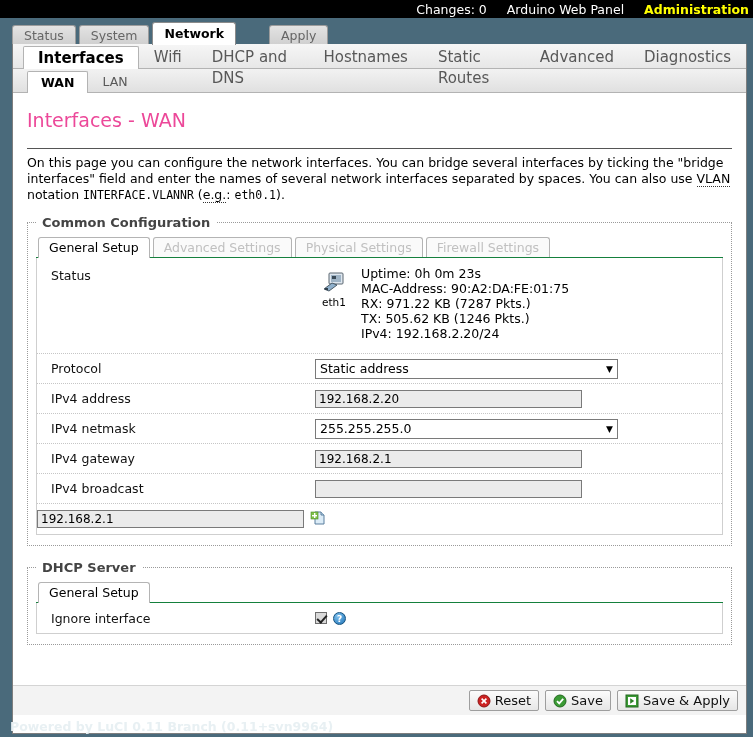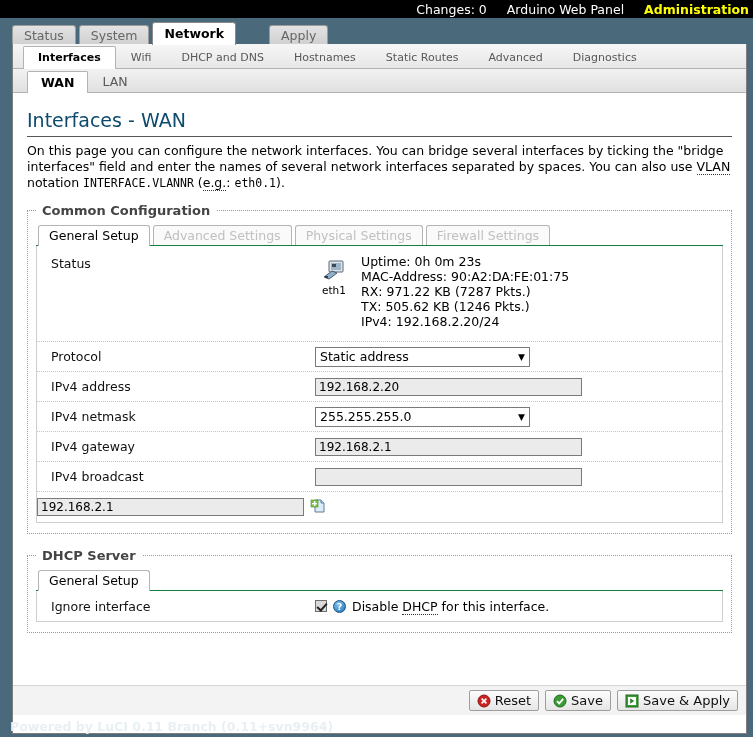--- a/index.html
+++ b/index.html
@@ -78,21 +78,21 @@
     border-bottom: 1px solid #b3b3b3;
     display: flex;
     align-items: flex-end;
     padding-left: 10px;
     gap: 0px;
   }
   #subnav1 .stab {
     padding: 0 14px;
     height: 22px;
     line-height: 21px;
-    font-size: 11px;
+    font-size: 15px;
     color: #585858;
     cursor: pointer;
     border: 1px solid transparent;
     border-bottom: none;
   }
   #subnav1 .stab.active {
     background: #fff;
     color: #000;
     font-weight: bold;
     border-color: #b3b3b3;
@@ -131,23 +131,23 @@
     line-height: 21px;
     border-radius: 2px 2px 0 0;
   }
 
   #content { padding: 10px 14px 0 14px; }
 
   h2.page-title {
     font-size: 19px;
     font-weight: normal;
     margin: 6px 0 6px 0;
-    padding-bottom: 5px;
+    padding-bottom: 17px;
     border-bottom: 1px solid #555;
-    color: #0c4a6e;
+    color: #ec4899;
   }
   p.intro {
     margin: 6px 0 12px 0;
     font-size: 12.5px;
     line-height: 16px;
   }
   p.intro .mono { font-family: "DejaVu Sans Mono","Liberation Mono",monospace; font-size: 11.5px; }
   .abbr { border-bottom: 1px dotted #333; }
 
   
@@ -212,21 +212,21 @@
     height: 18px;
     border: 1px solid #7a7a7a;
     background: #ebebeb;
     font-family: "DejaVu Sans","Liberation Sans",sans-serif;
     font-size: 12px;
     padding: 0 3px;
     color: #000;
   }
   .selwrap {
     position: relative;
-    width: 215px;
+    width: 303px;
     height: 20px;
     border: 1px solid #7a7a7a;
     background: #fff;
     display: flex;
     align-items: center;
     font-size: 12.5px;
     padding-left: 4px;
     cursor: pointer;
   }
   .selwrap .arrow {
@@ -482,21 +482,20 @@
       <div class="tabbar">
         <div class="t active">General Setup</div>
       </div>
 
       <div class="formbox">
         <div class="row">
           <div class="label">Ignore interface</div>
           <div class="ctl">
             <span class="chk"></span>
             <span class="helpicon">?</span>
-            <span class="dhcphint"><span>Disable </span><span class="abbr">DHCP</span><span> for this interface.</span></span>
           </div>
         </div>
       </div>
     </fieldset>
 
   </div>
 
   <div id="btnbar">
     <div class="btn">
       <span class="bicon">

